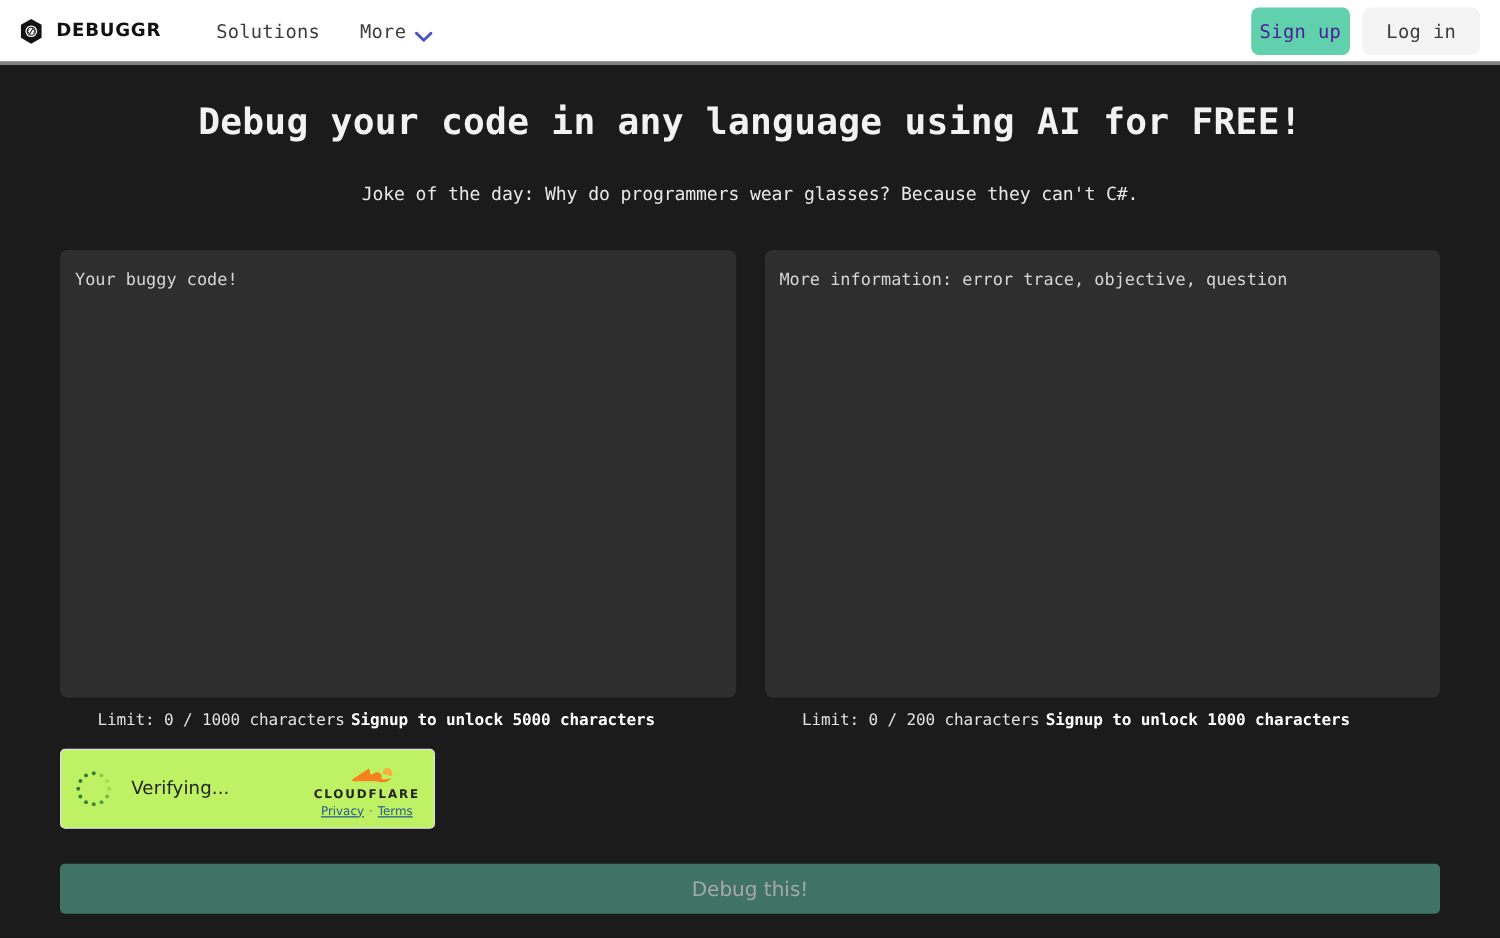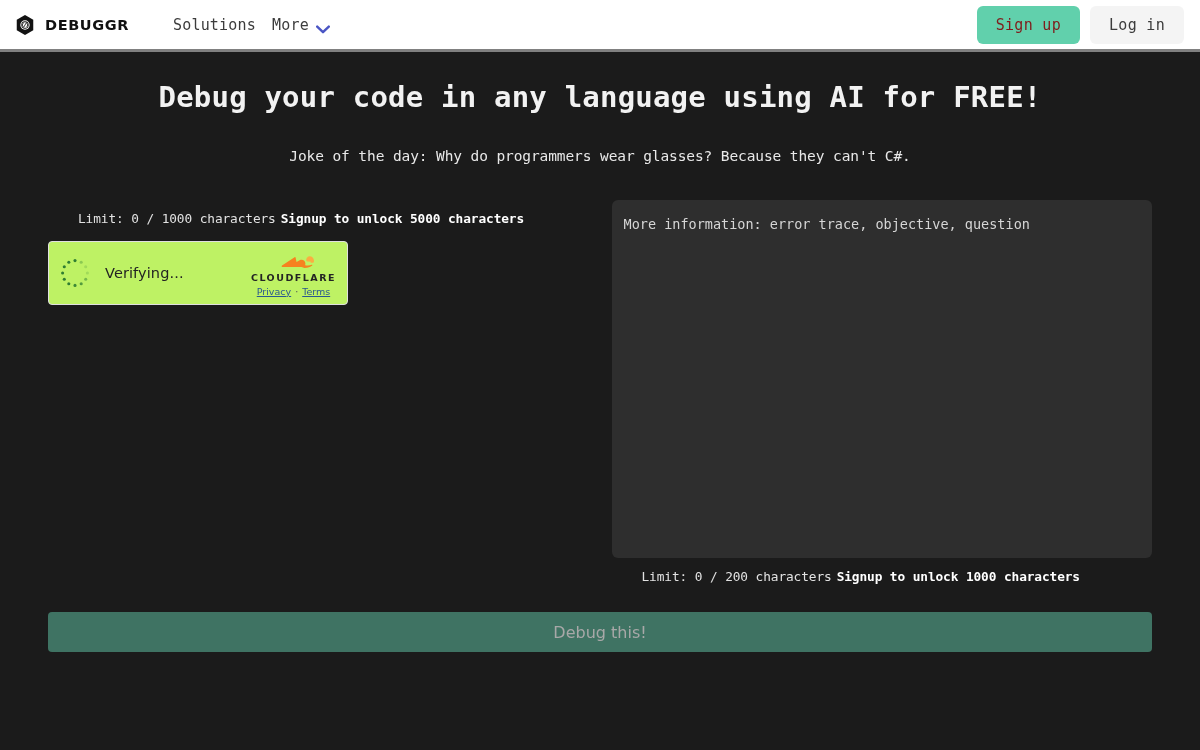--- a/index.html
+++ b/index.html
@@ -44,21 +44,21 @@
     font-family: "DejaVu Sans", "Liberation Sans", sans-serif;
     font-weight: bold;
     font-size: 14.5px;
     letter-spacing: 0.6px;
     color: #111111;
   }
 
   .nav-links {
     display: flex;
     align-items: center;
-    gap: 16px;
+    gap: 32px;
   }
 
   .nav-link {
     font-family: "DejaVu Sans Mono", "Liberation Mono", monospace;
     font-size: 15px;
     color: #3c3c3c;
     letter-spacing: 0.2px;
     display: flex;
     align-items: center;
     gap: 7px;
@@ -76,27 +76,27 @@
 
   .nav-right {
     margin-left: auto;
     display: flex;
     align-items: center;
     gap: 10px;
   }
 
   .btn-signup {
     background: #61d0ac;
-    color: #7f1d1d;
+    color: #4c1d95;
     border: none;
     border-radius: 6px;
     font-family: "DejaVu Sans Mono", "Liberation Mono", monospace;
     font-size: 15px;
     letter-spacing: 0.3px;
-    padding: 10px 19px;
+    padding: 10px 7px;
     cursor: pointer;
   }
 
   .btn-login {
     background: #f4f4f4;
     color: #3c3c3c;
     border: none;
     border-radius: 6px;
     font-family: "DejaVu Sans Mono", "Liberation Mono", monospace;
     font-size: 15px;
@@ -299,20 +299,21 @@
 
 <main class="page">
 
   <h1 class="headline">Debug your code in any language using AI for FREE!</h1>
 
   <p class="joke">Joke of the day: Why do programmers wear glasses? Because they can't C#.</p>
 
   <div class="editor-row">
 
     <div class="editor-col">
+      <textarea class="code-area" placeholder="Your buggy code!" style=""></textarea>
       <div class="limit-line">
         <span>Limit: 0 / 1000 characters</span><span class="unlock">Signup to unlock 5000 characters</span>
       </div>
 
       <div class="turnstile">
         <div class="spinner">
           <svg width="34" height="34" viewBox="0 0 34 34" aria-hidden="true">
             <circle cx="17" cy="4.6" r="1.55" fill="#2f7d32" opacity="1"></circle>
             <circle cx="23.2" cy="6.3" r="1.55" fill="#2f7d32" opacity="0.35"></circle>
             <circle cx="27.7" cy="10.8" r="1.55" fill="#2f7d32" opacity="0.2"></circle>

